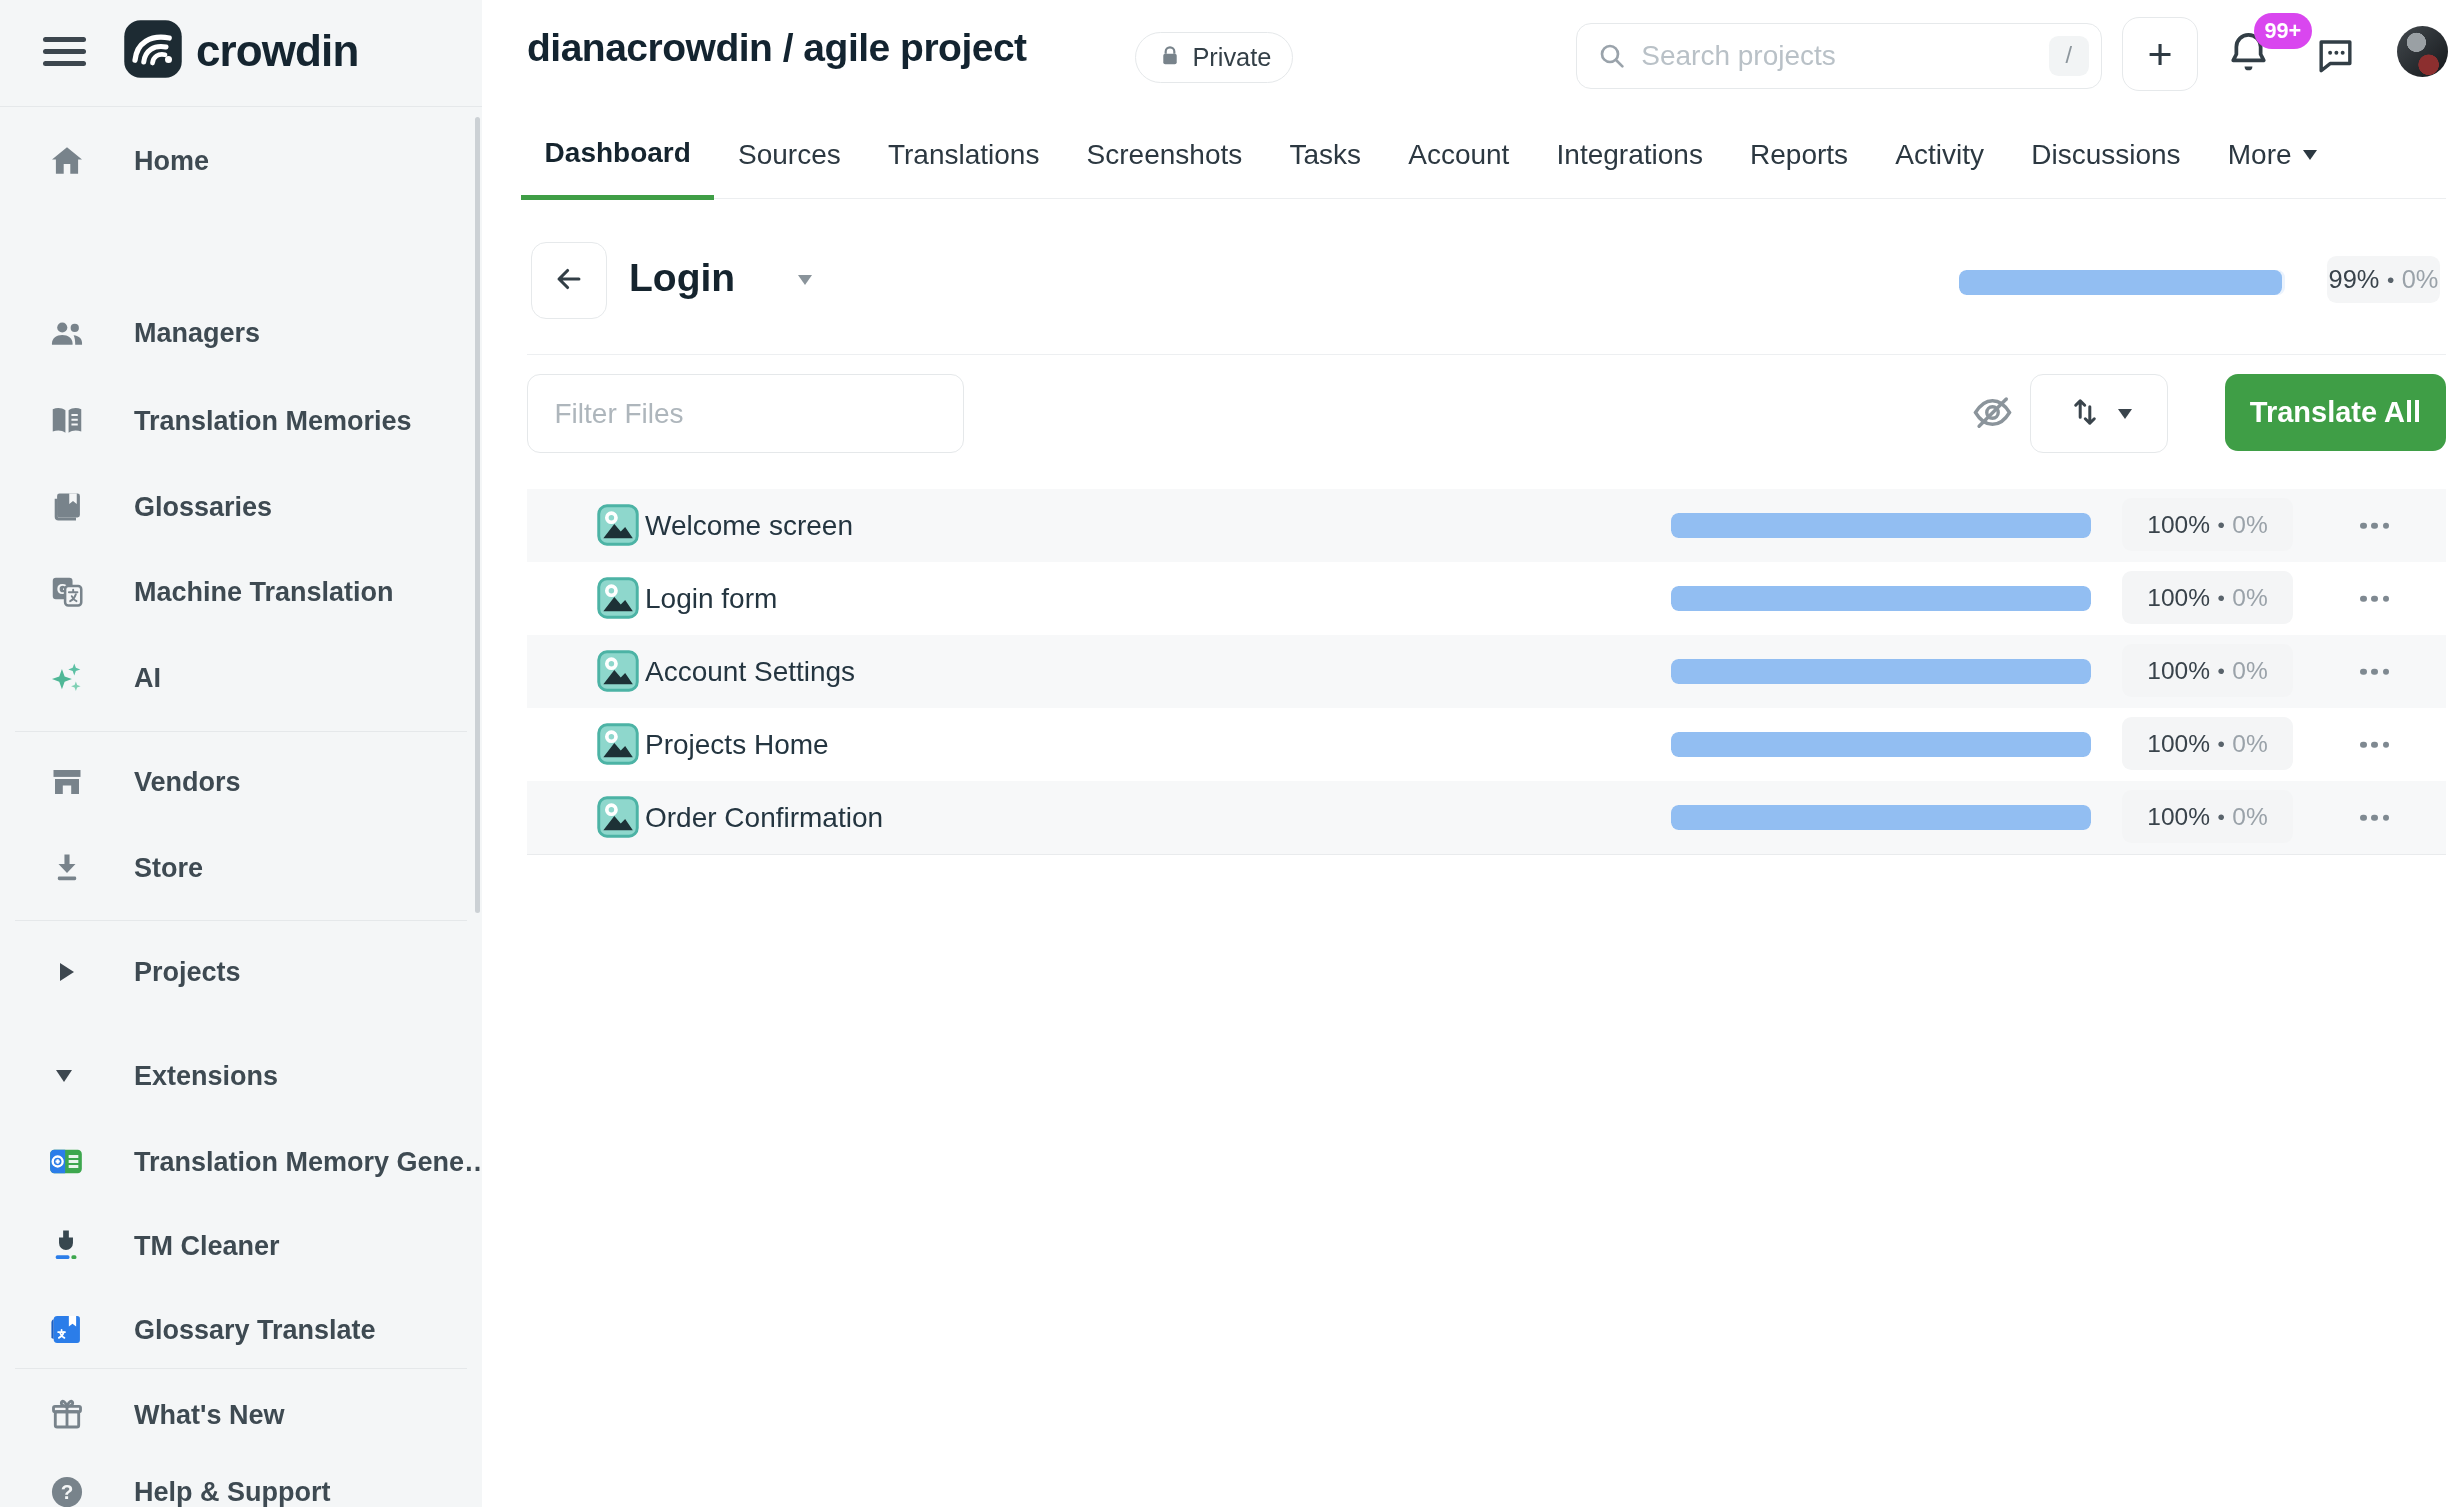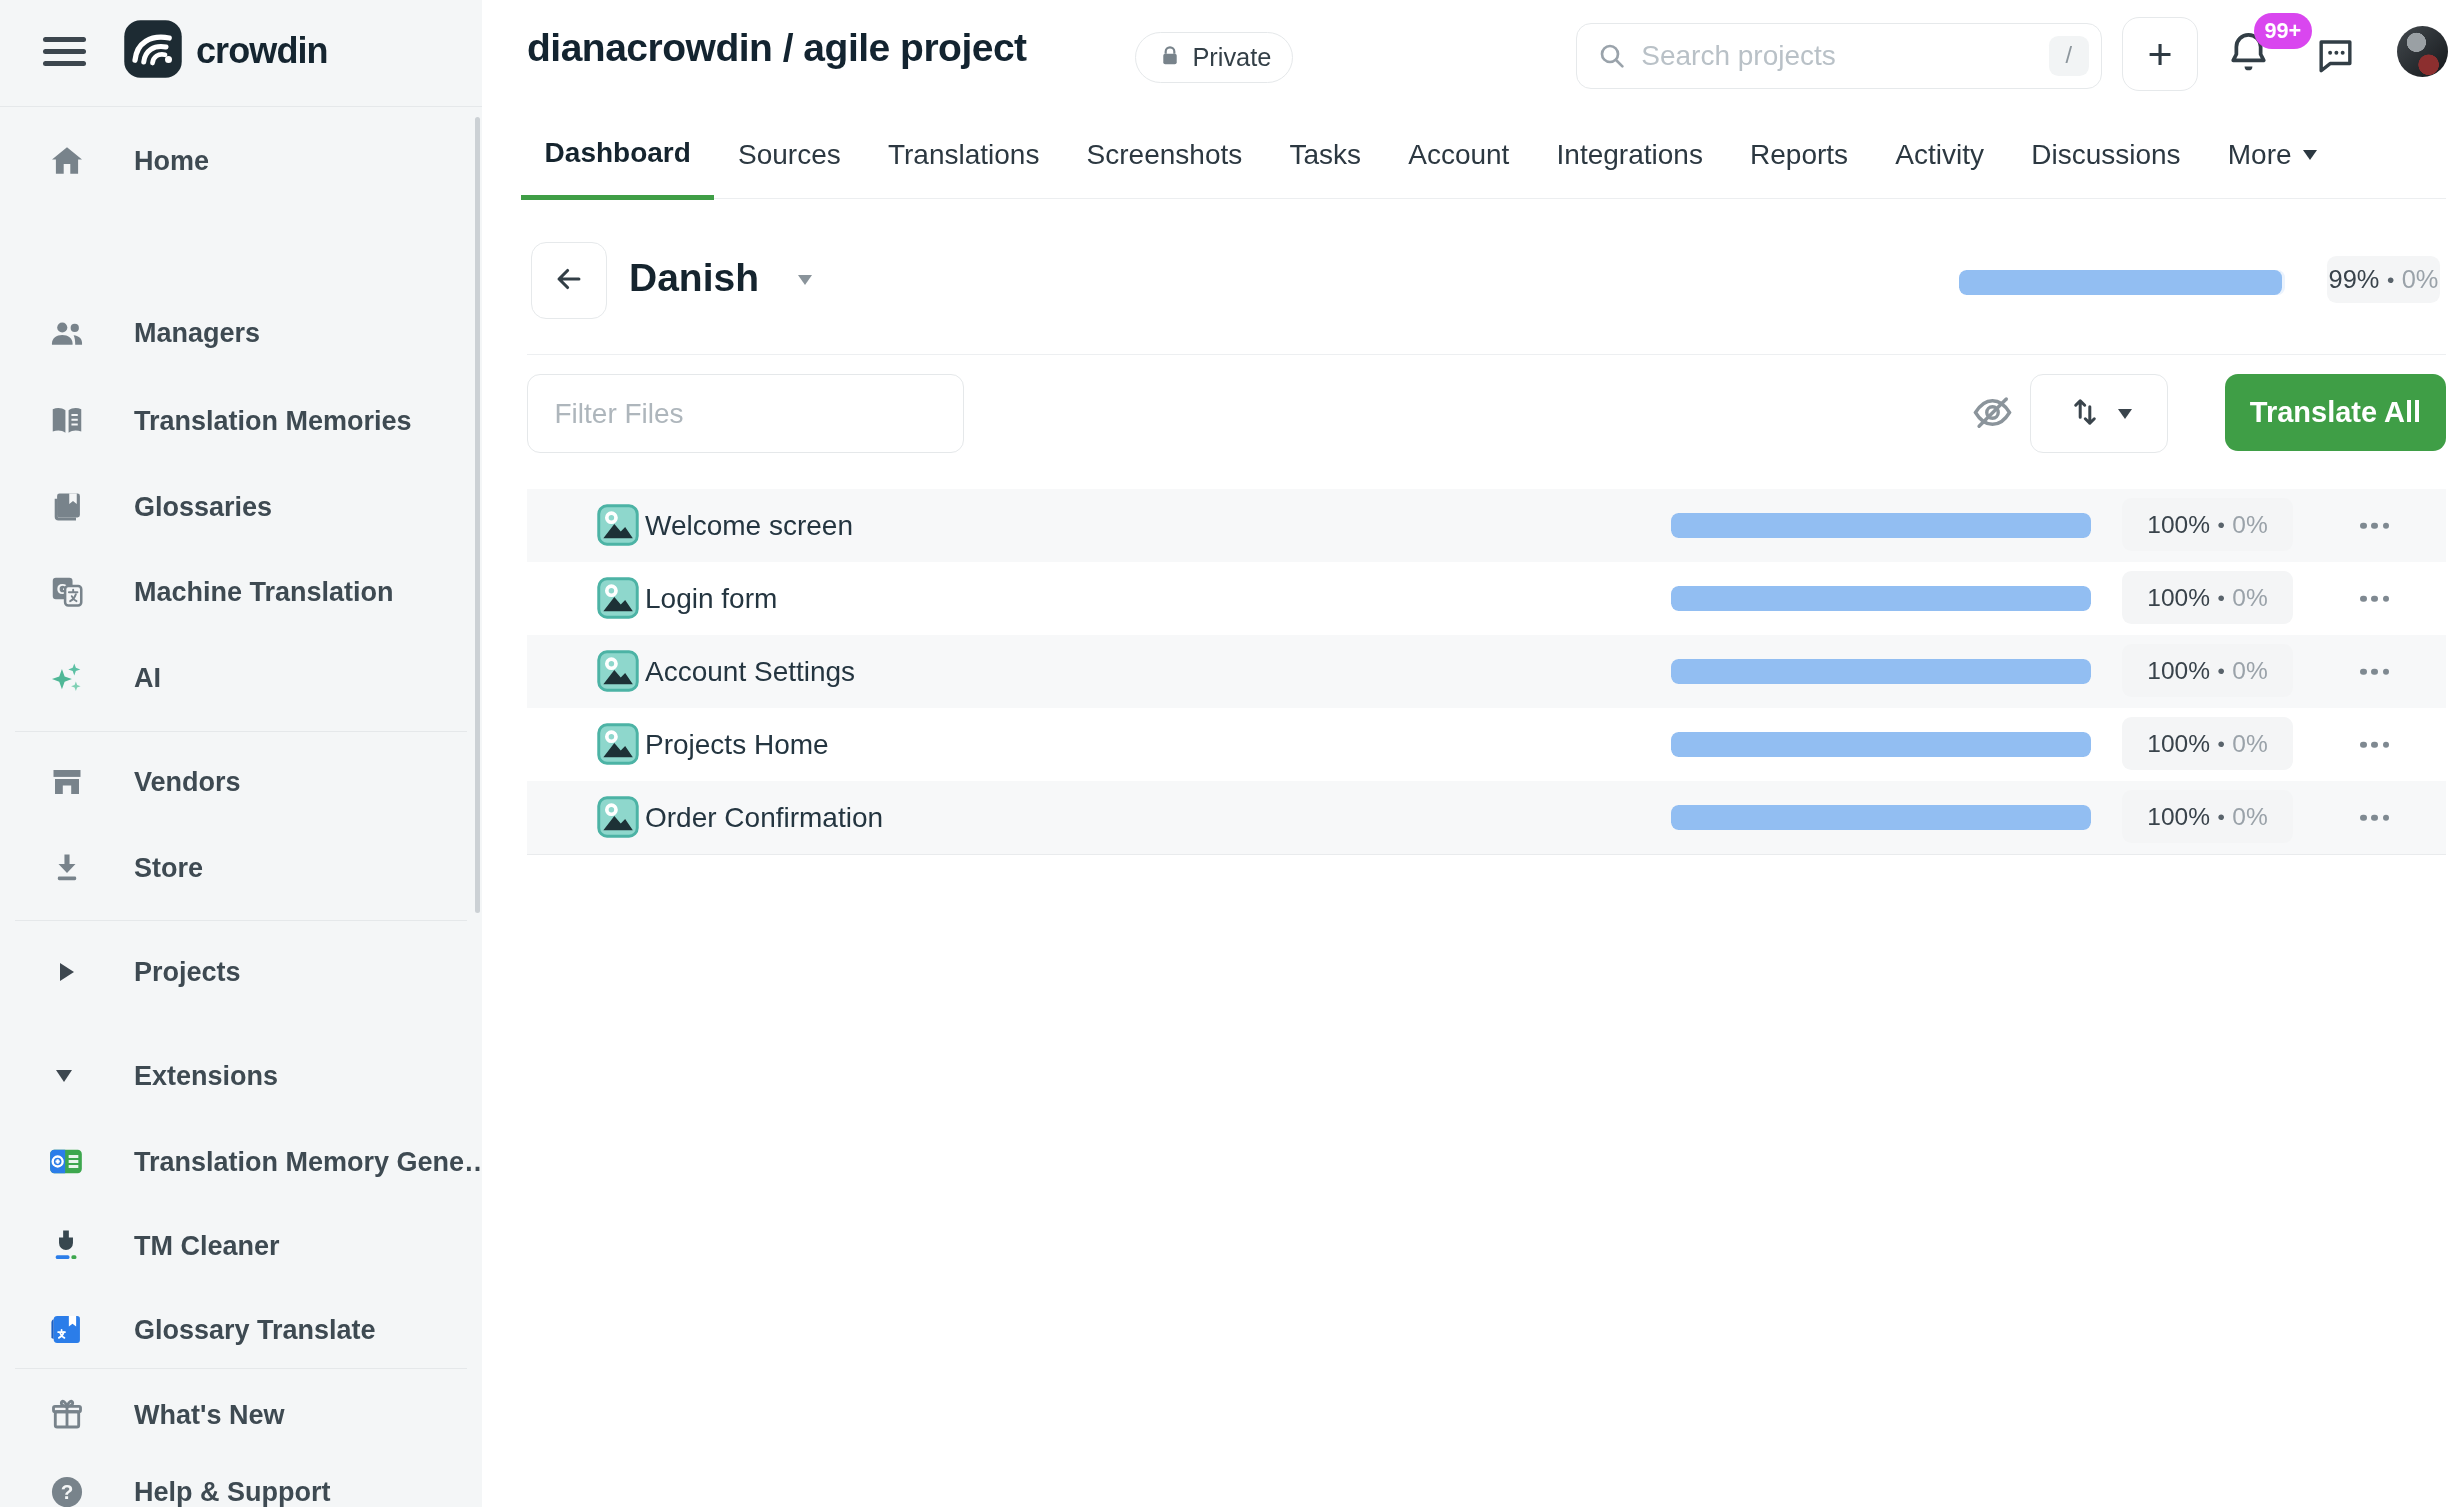--- a/index.html
+++ b/index.html
@@ -4,21 +4,21 @@
 <style>
   html,body{margin:0;padding:0;background:#fff;}
   body{width:2450px;height:1508px;font-family:"Liberation Sans",sans-serif;-webkit-font-smoothing:antialiased;}
   .app{position:relative;width:2450px;height:1508px;overflow:hidden;background:#fff;}
 
   
   .sidebar{position:absolute;left:0;top:0;width:482px;height:1508px;background:#f4f6f7;}
   .burger{position:absolute;left:43px;top:37px;width:43px;height:36px;cursor:pointer;}
   .burger span{display:block;height:4.7px;background:#3c464e;border-radius:2.8px;margin-bottom:7.5px;}
   .logo{position:absolute;left:123px;top:19px;display:flex;align-items:center;gap:13px;}
-  .logo-text{font-size:36px;font-weight:800;color:#152530;letter-spacing:-0.9px;}
+  .logo-text{font-size:44px;font-weight:800;color:#152530;letter-spacing:-0.9px;}
   .sdiv{position:absolute;left:0;right:0;height:0.9px;background:#e5e8ea;}
   .sdiv.inset{left:15px;right:15px;}
   .sscroll{position:absolute;right:1.9px;top:117px;width:4.7px;height:796px;background:#ccd1d5;border-radius:2.8px;}
   .sitem{position:absolute;left:0;width:100%;height:85px;cursor:pointer;}
   .sitem .ic{position:absolute;left:47px;top:50%;transform:translateY(-50%);width:40px;height:40px;display:flex;align-items:center;justify-content:center;}
   .sitem .ic.ext{left:45px;width:41px;height:41px;}
   .sitem .lbl{position:absolute;left:106px;top:50%;transform:translateY(-50%);font-size:27px;font-weight:600;color:#3e4a52;white-space:nowrap;margin-left:28px;}
   .caret-r{width:0;height:0;border-left:14px solid #3d474f;border-top:9.4px solid transparent;border-bottom:9.4px solid transparent;position:absolute;left:60px;top:50%;transform:translateY(-50%);}
   .caret-d{width:0;height:0;border-top:12.3px solid #3d474f;border-left:8.5px solid transparent;border-right:8.5px solid transparent;position:absolute;left:56px;top:50%;transform:translateY(-50%);}
 
@@ -342,21 +342,21 @@
           <span>More</span>
           <span class="caret-sm"></span>
         </div>
     </div>
 
     <div class="back-btn">
       <span><svg width="34" height="34" viewBox="0 0 24 24" fill="none" stroke="#323e46" stroke-width="2.2" stroke-linecap="round" stroke-linejoin="round">
             <path d="M19 12H5M11 6l-6 6 6 6"></path>
           </svg></span>
     </div>
-    <div class="lang-name">Danish</div>
+    <div class="lang-name">Login</div>
     <span class="lang-caret caret-sm"></span>
 
     <div class="progress lang-progress">
         <div class="fill" style="width: 99%;"></div>
       </div>
     <div class="pct-badge lang-badge">
       <span class="t">99%</span>
       <span class="d">•</span>
       <span class="a">0%</span>
     </div>

